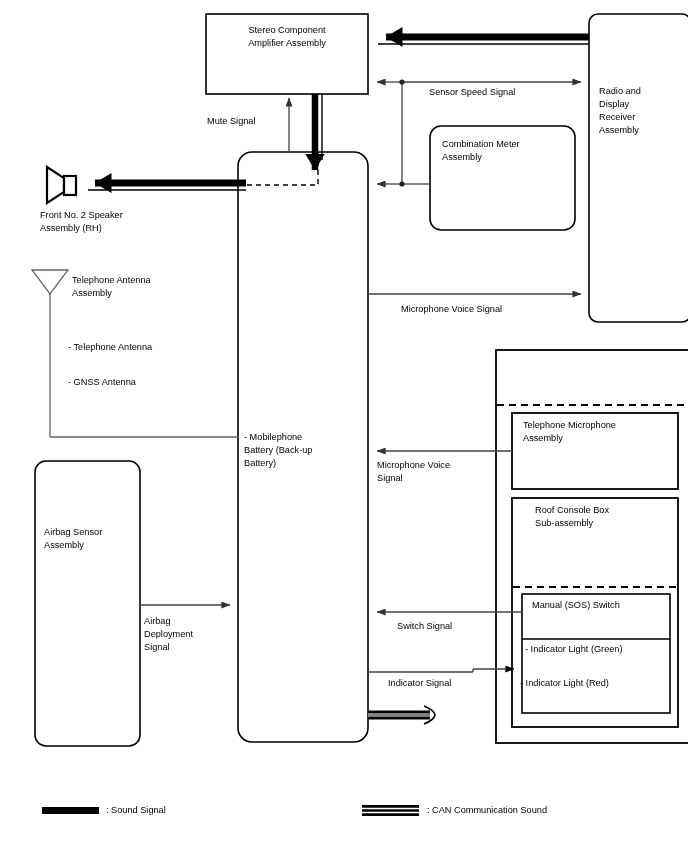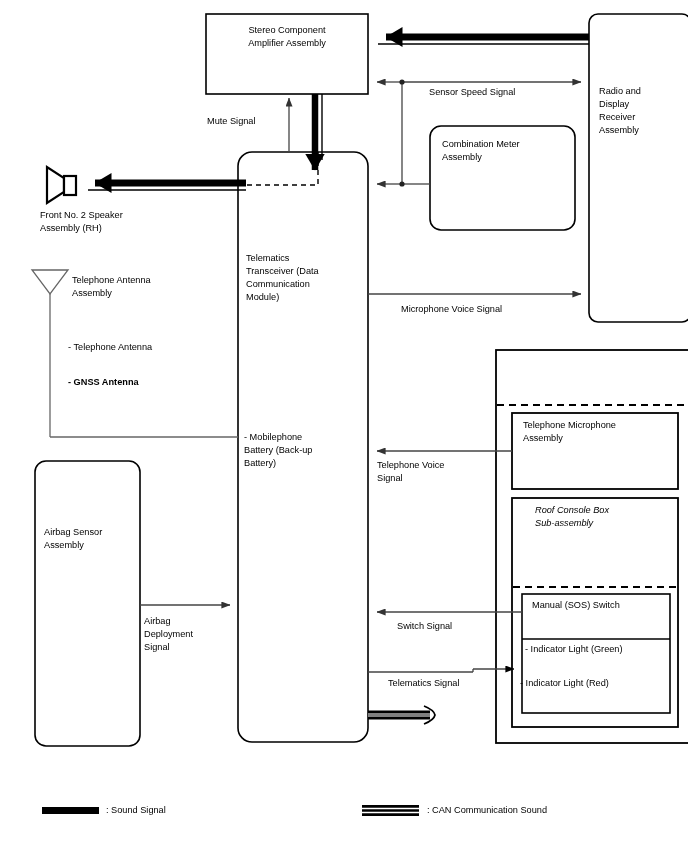--- a/index.html
+++ b/index.html
@@ -158,69 +158,65 @@
 Amplifier Assembly</div>
 
 <div class="lbl" style="left:581px;top:85px;width:96px;">Radio and
 Display
 Receiver
 Assembly</div>
 
 <div class="lbl" style="left:424px;top:138px;width:130px;">Combination Meter
 Assembly</div>
 
-<div class="lbl" style="left:228px;top:252px;width:122px;">Telematics
-Transceiver (Data
-Communication
-Module)</div>
 
 <div class="lbl" style="left:226px;top:431px;width:124px;">- Mobilephone
 Battery (Back-up
 Battery)</div>
 
 <div class="lbl" style="left:22px;top:209px;width:150px;">Front No. 2 Speaker
 Assembly (RH)</div>
 
 <div class="lbl" style="left:54px;top:274px;width:130px;">Telephone Antenna
 Assembly</div>
 
 <div class="lbl" style="left:50px;top:341px;width:150px;">- Telephone Antenna</div>
 
-<div class="lbl" style="left:50px;top:376px;width:150px;font-weight:bold;">- GNSS Antenna</div>
+<div class="lbl" style="left:50px;top:376px;width:150px;">- GNSS Antenna</div>
 
 <div class="lbl" style="left:26px;top:526px;width:95px;">Airbag Sensor
 Assembly</div>
 
 
 <div class="lbl" style="left:505px;top:419px;width:155px;">Telephone Microphone
 Assembly</div>
 
-<div class="lbl" style="left:517px;top:504px;width:140px;font-style:italic;">Roof Console Box
+<div class="lbl" style="left:517px;top:504px;width:140px;">Roof Console Box
 Sub-assembly</div>
 
 <div class="lbl" style="left:514px;top:599px;width:140px;">Manual (SOS) Switch</div>
 
 <div class="lbl" style="left:507px;top:643px;width:150px;">- Indicator Light (Green)</div>
 
 <div class="lbl" style="left:502px;top:677px;width:150px;">- Indicator Light (Red)</div>
 
 <div class="lbl" style="left:189px;top:115px;width:110px;">Mute Signal</div>
 
 <div class="lbl" style="left:411px;top:86px;width:150px;">Sensor Speed Signal</div>
 
 <div class="lbl" style="left:383px;top:303px;width:180px;">Microphone Voice Signal</div>
 
-<div class="lbl" style="left:359px;top:459px;width:115px;">Telephone Voice
+<div class="lbl" style="left:359px;top:459px;width:115px;">Microphone Voice
 Signal</div>
 
 <div class="lbl" style="left:126px;top:615px;width:80px;">Airbag
 Deployment
 Signal</div>
 
 <div class="lbl" style="left:379px;top:620px;width:110px;">Switch Signal</div>
 
-<div class="lbl" style="left:370px;top:677px;width:120px;">Telematics Signal</div>
+<div class="lbl" style="left:370px;top:677px;width:120px;">Indicator Signal</div>
 
 <div class="lbl" style="left:88px;top:804px;width:150px;">: Sound Signal</div>
 
 <div class="lbl" style="left:409px;top:804px;width:220px;">: CAN Communication Sound</div>
 
 </div>
 
 </body></html>

